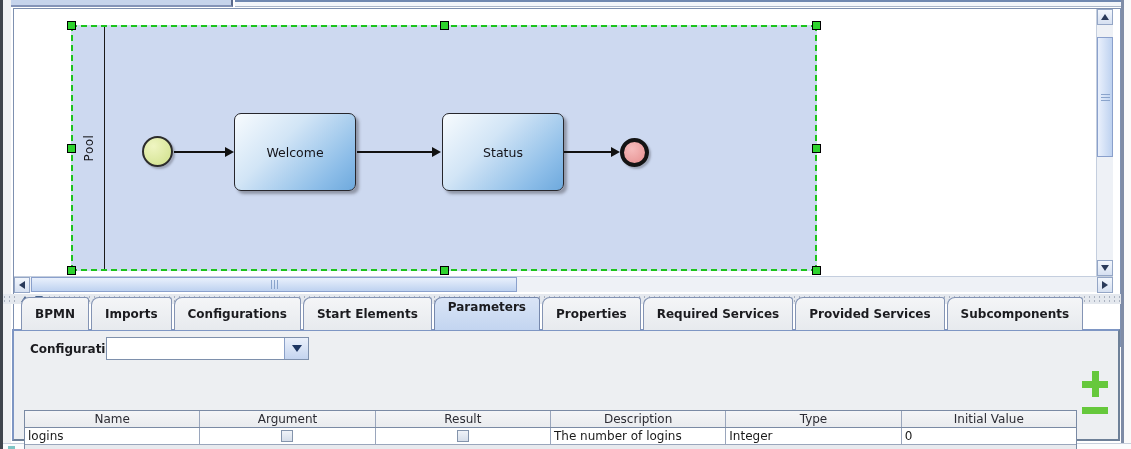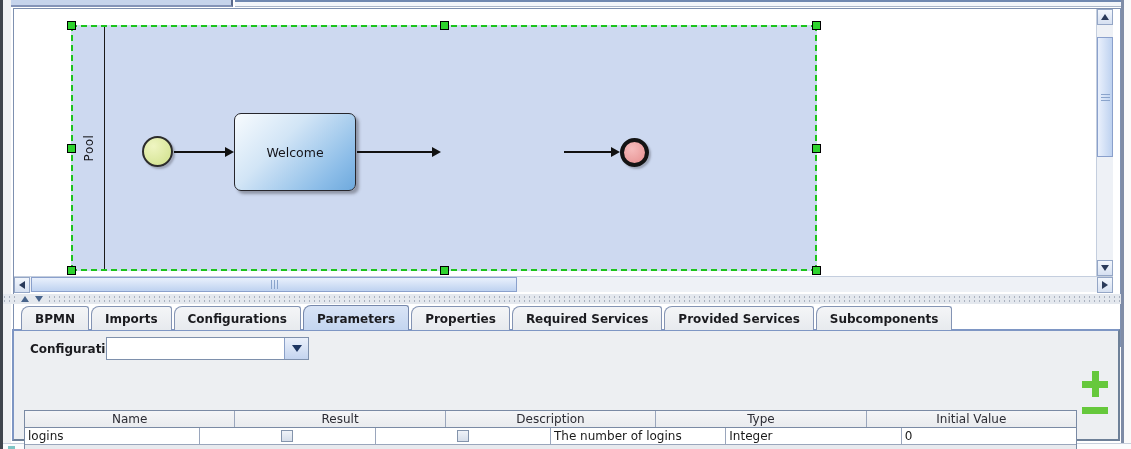--- a/index.html
+++ b/index.html
@@ -81,21 +81,21 @@
     background:#e4e8ee;
     background-image:radial-gradient(#aab2c0 0.8px, transparent 0.9px);
     background-size:5px 4px; background-position:14px 5px; }
   .splitter .caps { position:absolute; left:15px; top:2px; display:flex; gap:6px; align-items:center;
     background:#e4e8ee; padding:0 3px; }
   .splitter .tri-up { border-bottom-color:#48648c; }
   .splitter .tri-down { border-top-color:#48648c; }
 
   
   .tabs-row { position:absolute; left:14px; top:305px; height:25px; display:flex; align-items:flex-end; padding-left:7px; z-index:3; }
-  .tab { height:24px; margin-right:2px; padding:4px 13px; display:flex; align-items:center;
+  .tab { height:24px; margin-right:2px; padding:16px 13px; display:flex; align-items:center;
     border:1px solid #8494b4; border-bottom:none; border-radius:8px 3px 0 0;
     background:linear-gradient(#f4f5f7,#e7eaee); font-size:12px; font-weight:bold; color:#1b1b1f;
     white-space:nowrap; }
   .tab.selected { background:linear-gradient(#d9e4f6,#c3d5f0); height:25px; border-color:#7688ac;align-items:flex-end; }
   .panel-body { position:absolute; left:12px; top:329px; width:1108px; height:112px;
     border:2px solid; border-color:#7e96c4 #6e8098 #6e8098 #7e96c4; background:#edeff2; z-index:2; }
 
   .config-label { position:absolute; left:16px; top:11px; font-size:12px; font-weight:bold; color:#1b1b1f; }
   .combo { position:absolute; left:92px; top:6px; width:203px; height:23px;
     border:1px solid #7e90ac; background:#fff; display:flex; }
@@ -162,20 +162,23 @@
       <div class="evt-start"></div>
       <div class="flow f1">
           <div class="head"></div>
         </div>
       <div class="task welcome">
         <span>Welcome</span>
       </div>
       <div class="flow f2">
           <div class="head"></div>
         </div>
+      <div class="task status">
+        <span>Status</span>
+      </div>
       <div class="flow f3">
           <div class="head"></div>
         </div>
       <div class="evt-end"></div>
     </div>
   </div>
 
   <div class="vscroll">
     <div class="sb-btn up">
         <div class="tri-up"></div>
@@ -209,20 +212,23 @@
 
   <div class="tabs-row">
     <div class="tab">
         <span>BPMN</span>
       </div>
     <div class="tab">
         <span>Imports</span>
       </div>
     <div class="tab">
         <span>Configurations</span>
+      </div>
+    <div class="tab">
+        <span>Start Elements</span>
       </div>
     <div class="tab selected">
         <span>Parameters</span>
       </div>
     <div class="tab">
         <span>Properties</span>
       </div>
     <div class="tab">
         <span>Required Services</span>
       </div>
@@ -240,20 +246,21 @@
     <div class="combo">
       <div class="combo-value"></div>
       <div class="combo-btn">
         <div class="tri-down"></div>
       </div>
     </div>
 
     <div class="ptable">
       <div class="trow head">
         <div class="tcell">Name</div>
+        <div class="tcell">Argument</div>
         <div class="tcell">Result</div>
         <div class="tcell">Description</div>
         <div class="tcell">Type</div>
         <div class="tcell">Initial Value</div>
       </div>
       <div class="trow data">
         <div class="tcell">logins</div>
         <div class="tcell center">
             <span class="checkbox"></span>
           </div>

